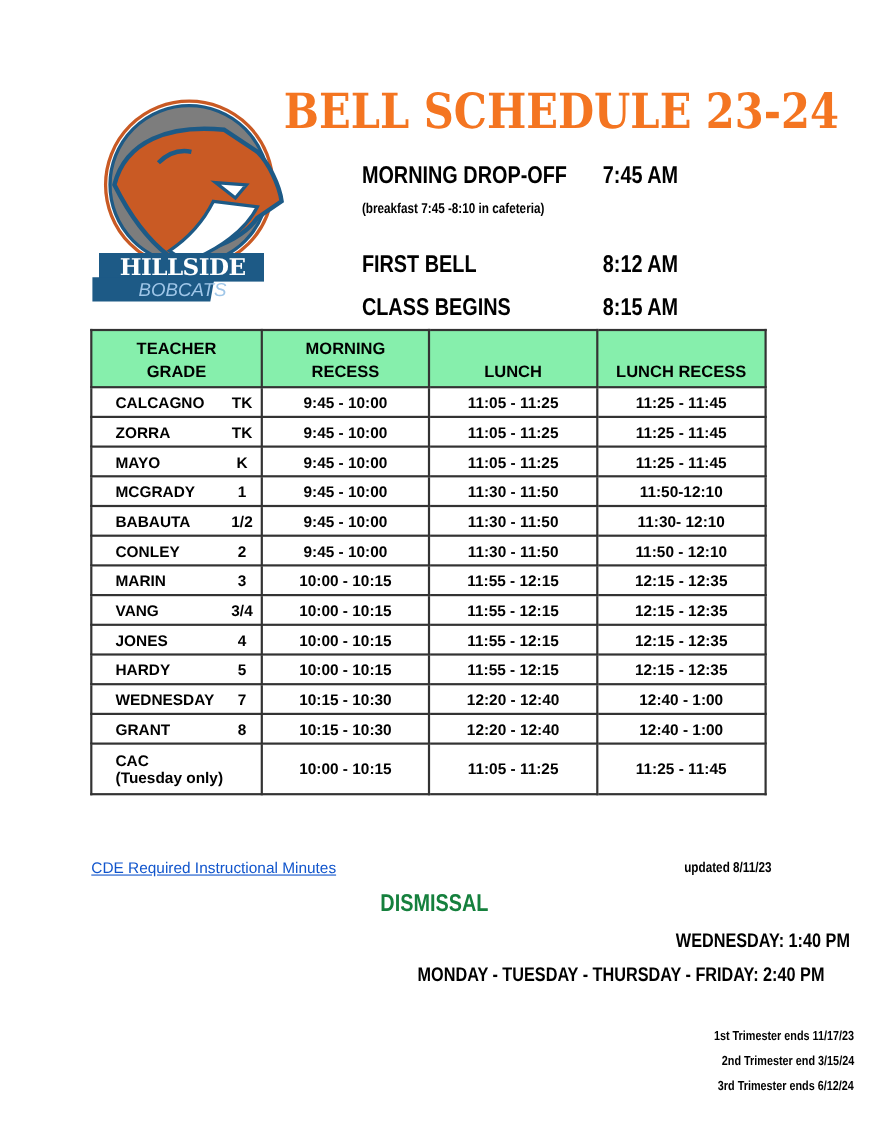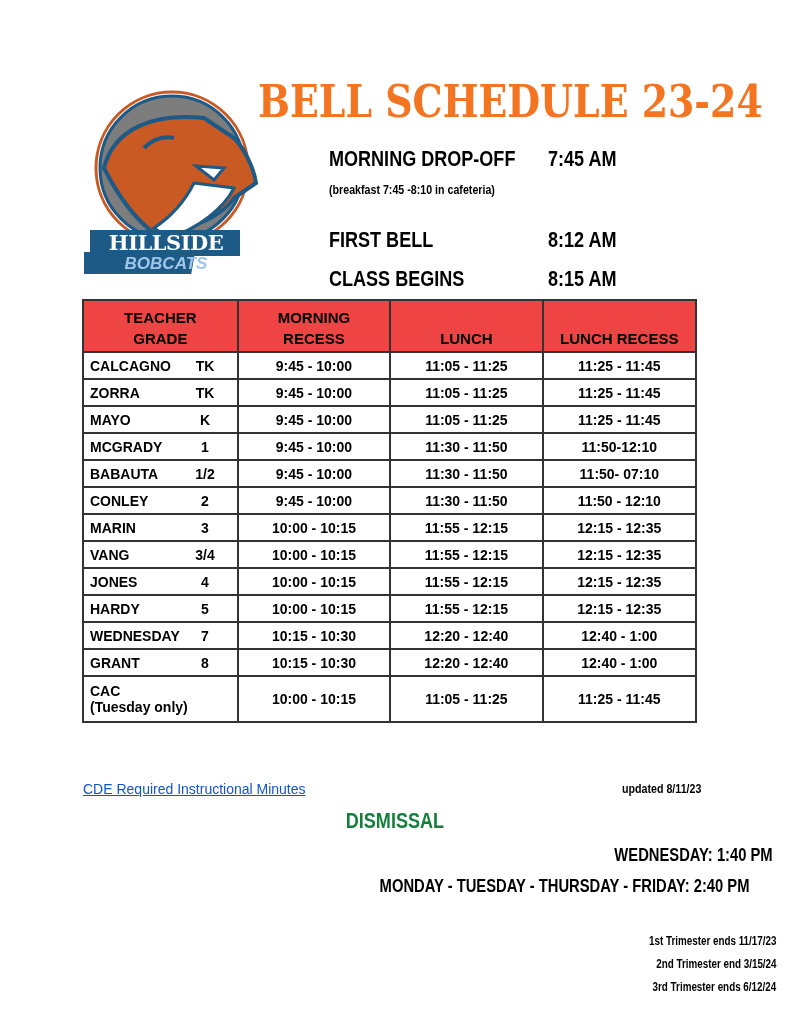--- a/index.html
+++ b/index.html
@@ -10,23 +10,23 @@
   .drop-label { left: 329px; top: 146px; font-size: 22px; }
   .drop-time { left: 548px; top: 146px; font-size: 22px; }
   .breakfast { left: 329px; top: 182px; font-size: 13px; }
   .first-label { left: 329px; top: 227px; font-size: 22px; }
   .first-time { left: 548px; top: 227px; font-size: 22px; }
   .class-label { left: 329px; top: 266px; font-size: 22px; }
   .class-time { left: 548px; top: 266px; font-size: 22px; }
 
   table.sched { position: absolute; left: 82px; top: 299px; border-collapse: collapse; width: 615px; }
   table.sched th, table.sched td { border: 2px solid #333; font-weight: bold; padding: 0; }
-  table.sched th { background: #ef4444; font-size: 15px; height: 48px; text-align: center; vertical-align: bottom; line-height: 21px; padding-bottom: 2px; }
+  table.sched th { background: #86efac; font-size: 15px; height: 48px; text-align: center; vertical-align: bottom; line-height: 21px; padding-bottom: 2px; }
   table.sched td { font-size: 14px; height: 25px; text-align: center; }
-  table.sched td.teacher { text-align: left; padding-left: 6px; }
+  table.sched td.teacher { text-align: left; padding-left: 21px; }
   .tname { display: inline-block; width: 105px; }
   .tgrade { display: inline-block; width: 20px; text-align: center; }
   table.sched tr.tall td { height: 44px; }
   .col1 { width: 153px; } .col2 { width: 151px; } .col3 { width: 151px; } .col4 { width: 152px; margin-left: 46px; }
 
   .cde-link { position: absolute; left: 83px; top: 781px; font-size: 14px; color: #1155cc; text-decoration: underline; }
   .updated { position: absolute; left: 622px; top: 781px; font-size: 13px; }
   .dismissal { position: absolute; left: 0; width: 790px; text-align: center; top: 808px; font-size: 22px; font-weight: bold; color: #15803d; font-family: "Liberation Sans", sans-serif; }
   .center-line { position: absolute; left: 0; width: 790px; text-align: right; font-weight: bold; }
   .center-line span { display: inline-block; transform: scaleX(0.82); }
@@ -43,21 +43,21 @@
     <circle cx="88" cy="80" r="76" fill="#fff" stroke="#c95a24" stroke-width="3"></circle>
     <circle cx="88" cy="80" r="72" fill="#7d7d7d" stroke="#1d5a86" stroke-width="3"></circle>
     <path d="M20 80 C30 40 70 25 120 30 L150 50 C160 60 170 80 172 95 L150 110 C140 125 120 135 100 140 L70 145 C50 130 35 110 20 80 Z" fill="#c95a24" stroke="#1d5a86" stroke-width="4"></path>
     <path d="M110 95 L150 100 C140 120 115 140 85 150 L70 140 C85 130 100 115 110 95 Z" fill="#ffffff" stroke="#1d5a86" stroke-width="3"></path>
     <path d="M112 78 L140 80 L130 92 Z" fill="#ffffff" stroke="#1d5a86" stroke-width="3"></path>
     <path d="M60 60 C70 50 80 48 90 50" fill="none" stroke="#1d5a86" stroke-width="4"></path>
     <rect x="6" y="142" width="150" height="26" fill="#1d5a86"></rect>
     <rect x="26" y="164" width="114" height="22" fill="#1d5a86" transform="skewX(-10)"></rect>
   </svg>
   <div style="position:absolute;left:12px;top:142px;width:140px;text-align:center;font-family:'DejaVu Serif',serif;font-weight:bold;font-size:21px;color:#fff;letter-spacing:-0.5px;">HILLSIDE</div>
-  <div style="position:absolute;left:20px;top:166px;width:124px;text-align:center;font-family:'Liberation Sans',sans-serif;font-weight:bold;font-style:italic;font-size:17px;color:#9fc6e8;">BOBCATS</div>
+  <div style="position:absolute;left:20px;top:166px;width:124px;text-align:center;font-family:'Liberation Sans',sans-serif;font-weight:normal;font-style:italic;font-size:17px;color:#9fc6e8;">BOBCATS</div>
 </div>
 
 <div class="title">BELL SCHEDULE 23-24</div>
 
 <div class="cond drop-label">MORNING DROP-OFF</div>
 <div class="cond drop-time">7:45 AM</div>
 <div class="cond breakfast">(breakfast 7:45 -8:10 in cafeteria)</div>
 <div class="cond first-label">FIRST BELL</div>
 <div class="cond first-time">8:12 AM</div>
 <div class="cond class-label">CLASS BEGINS</div>
@@ -106,21 +106,21 @@
     <td>9:45 - 10:00</td>
     <td>11:30 - 11:50</td>
     <td>11:50-12:10</td>
   </tr>
       <tr>
     <td class="teacher">
       <span class="tname">BABAUTA</span><span class="tgrade">1/2</span>
     </td>
     <td>9:45 - 10:00</td>
     <td>11:30 - 11:50</td>
-    <td>11:50- 07:10</td>
+    <td>11:30- 12:10</td>
   </tr>
       <tr>
     <td class="teacher">
       <span class="tname">CONLEY</span><span class="tgrade">2</span>
     </td>
     <td>9:45 - 10:00</td>
     <td>11:30 - 11:50</td>
     <td>11:50 - 12:10</td>
   </tr>
       <tr>

